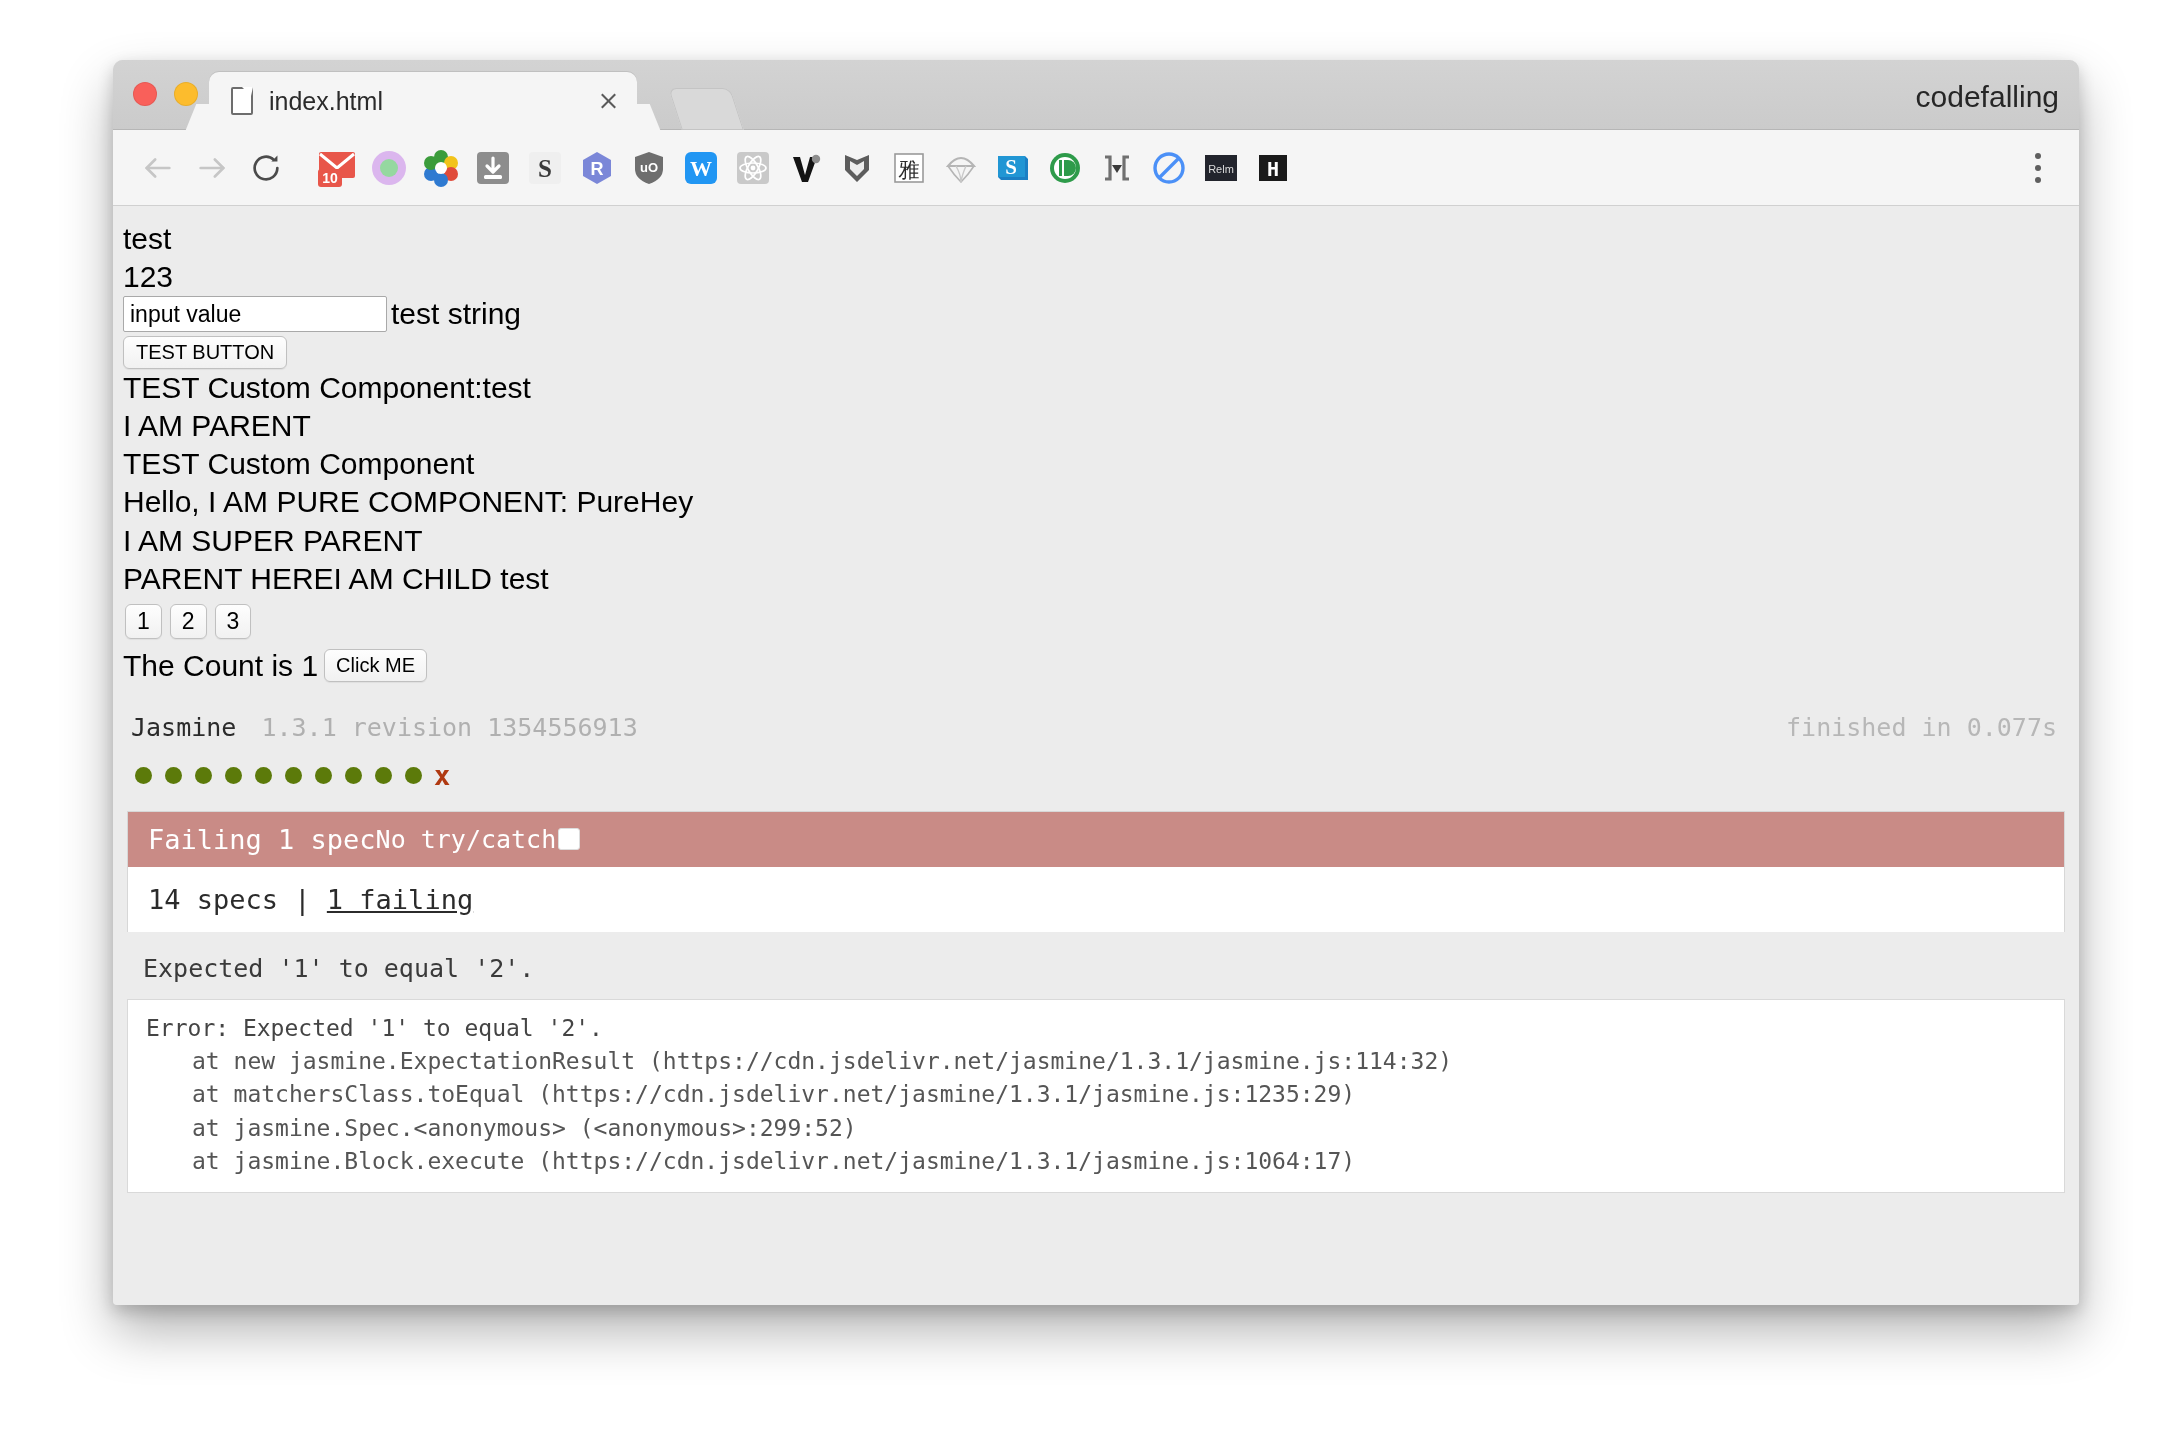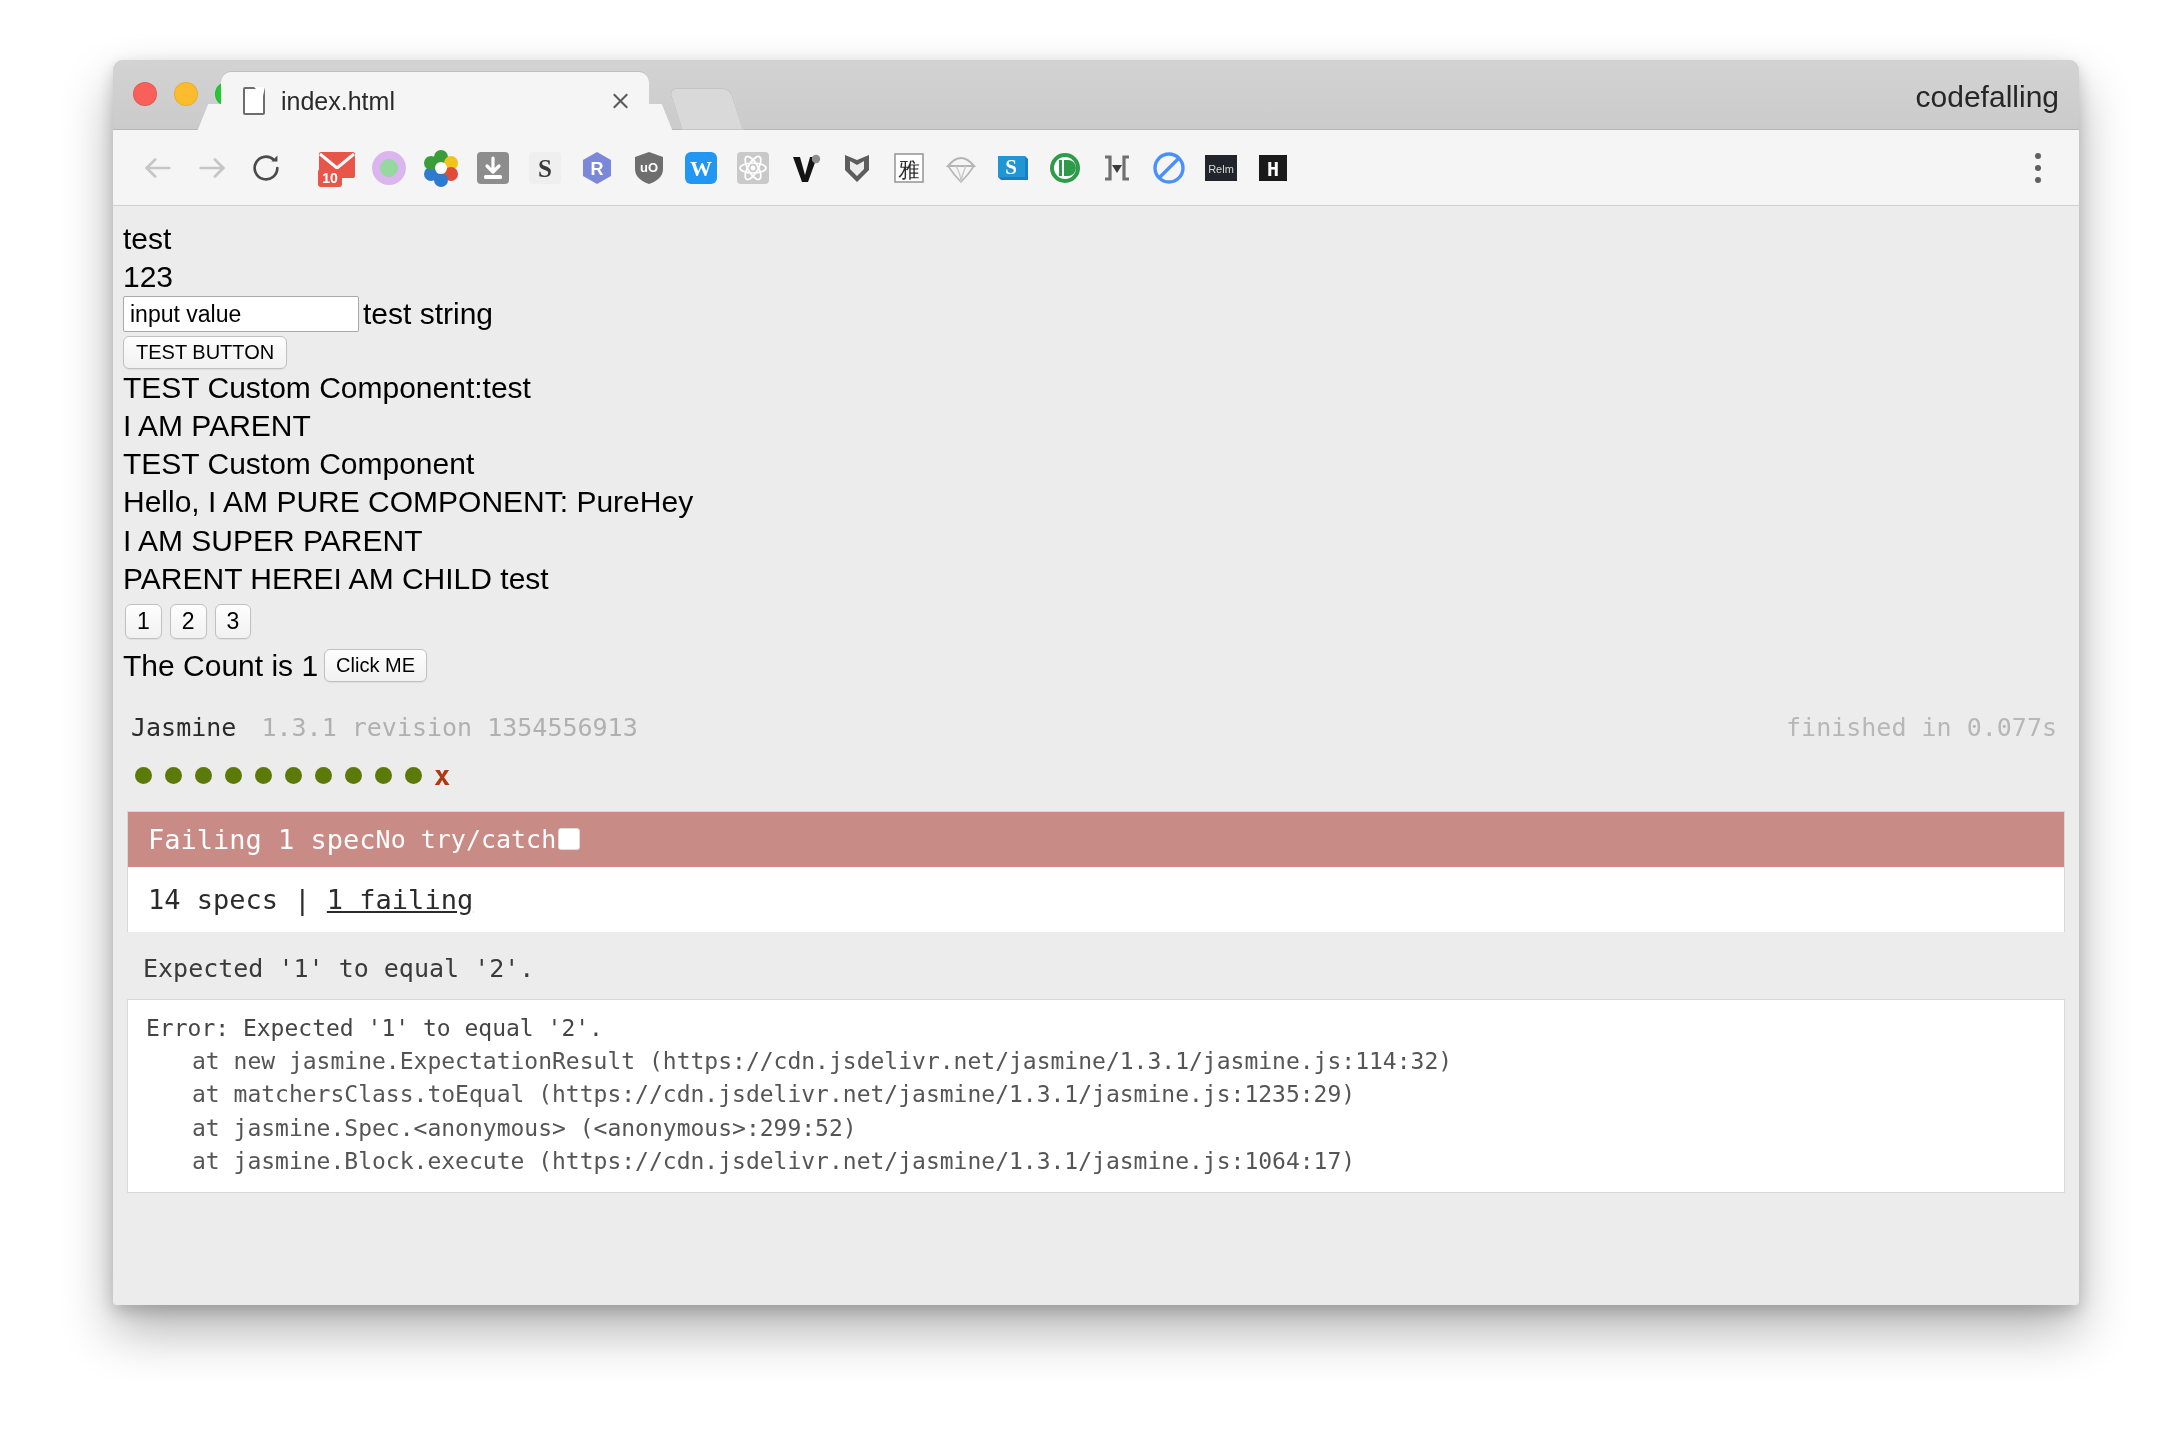--- a/index.html
+++ b/index.html
@@ -38,21 +38,21 @@
   #traffic-lights {
     position: absolute; left: 20px; top: 22px;
     display: flex; gap: 17px;
   }
   .light { width: 24px; height: 24px; border-radius: 50%; }
   .light.red   { background: #f9605a; box-shadow: inset 0 0 0 1px rgba(0,0,0,.08); }
   .light.yellow{ background: #fcbc2d; box-shadow: inset 0 0 0 1px rgba(0,0,0,.08); }
   .light.green { background: #25c732; box-shadow: inset 0 0 0 1px rgba(0,0,0,.08); }
 
   #tab-active {
-    position: absolute; left: 108px; top: 12px;
+    position: absolute; left: 96px; top: 12px;
     width: 428px; height: 58px;
     background: #f5f5f5;
     border-radius: 10px 10px 0 0;
     display: flex; align-items: center;
     padding: 0 14px 0 22px;
     box-shadow: 0 -1px 0 #c0c0c0;
   }
   #tab-active::before, #tab-active::after {
     content: ""; position: absolute; bottom: 0;
     width: 26px; height: 26px; background: #f5f5f5;
@@ -163,21 +163,21 @@
     padding: 14px 0 0 10px;
     color: #000;
   }
   .line {
     font-size: 30px; line-height: 1.07; color: #000;
     padding: 3px 0 3px 0; white-space: nowrap;
   }
   .row { display: flex; align-items: center; }
 
   #text-input {
-    width: 236px; height: 36px;
+    width: 264px; height: 36px;
     font-size: 23px; font-family: "Liberation Sans", sans-serif;
     padding: 0 6px; color: #000;
     border: 1px solid #a9a9a9; border-radius: 2px; background: #fff;
     outline: none;
   }
   #test-string { font-size: 30px; margin-left: 4px; }
 
   .std-btn {
     font-family: "Liberation Sans", sans-serif;
     background: linear-gradient(#fefefe, #f1f1f1);

